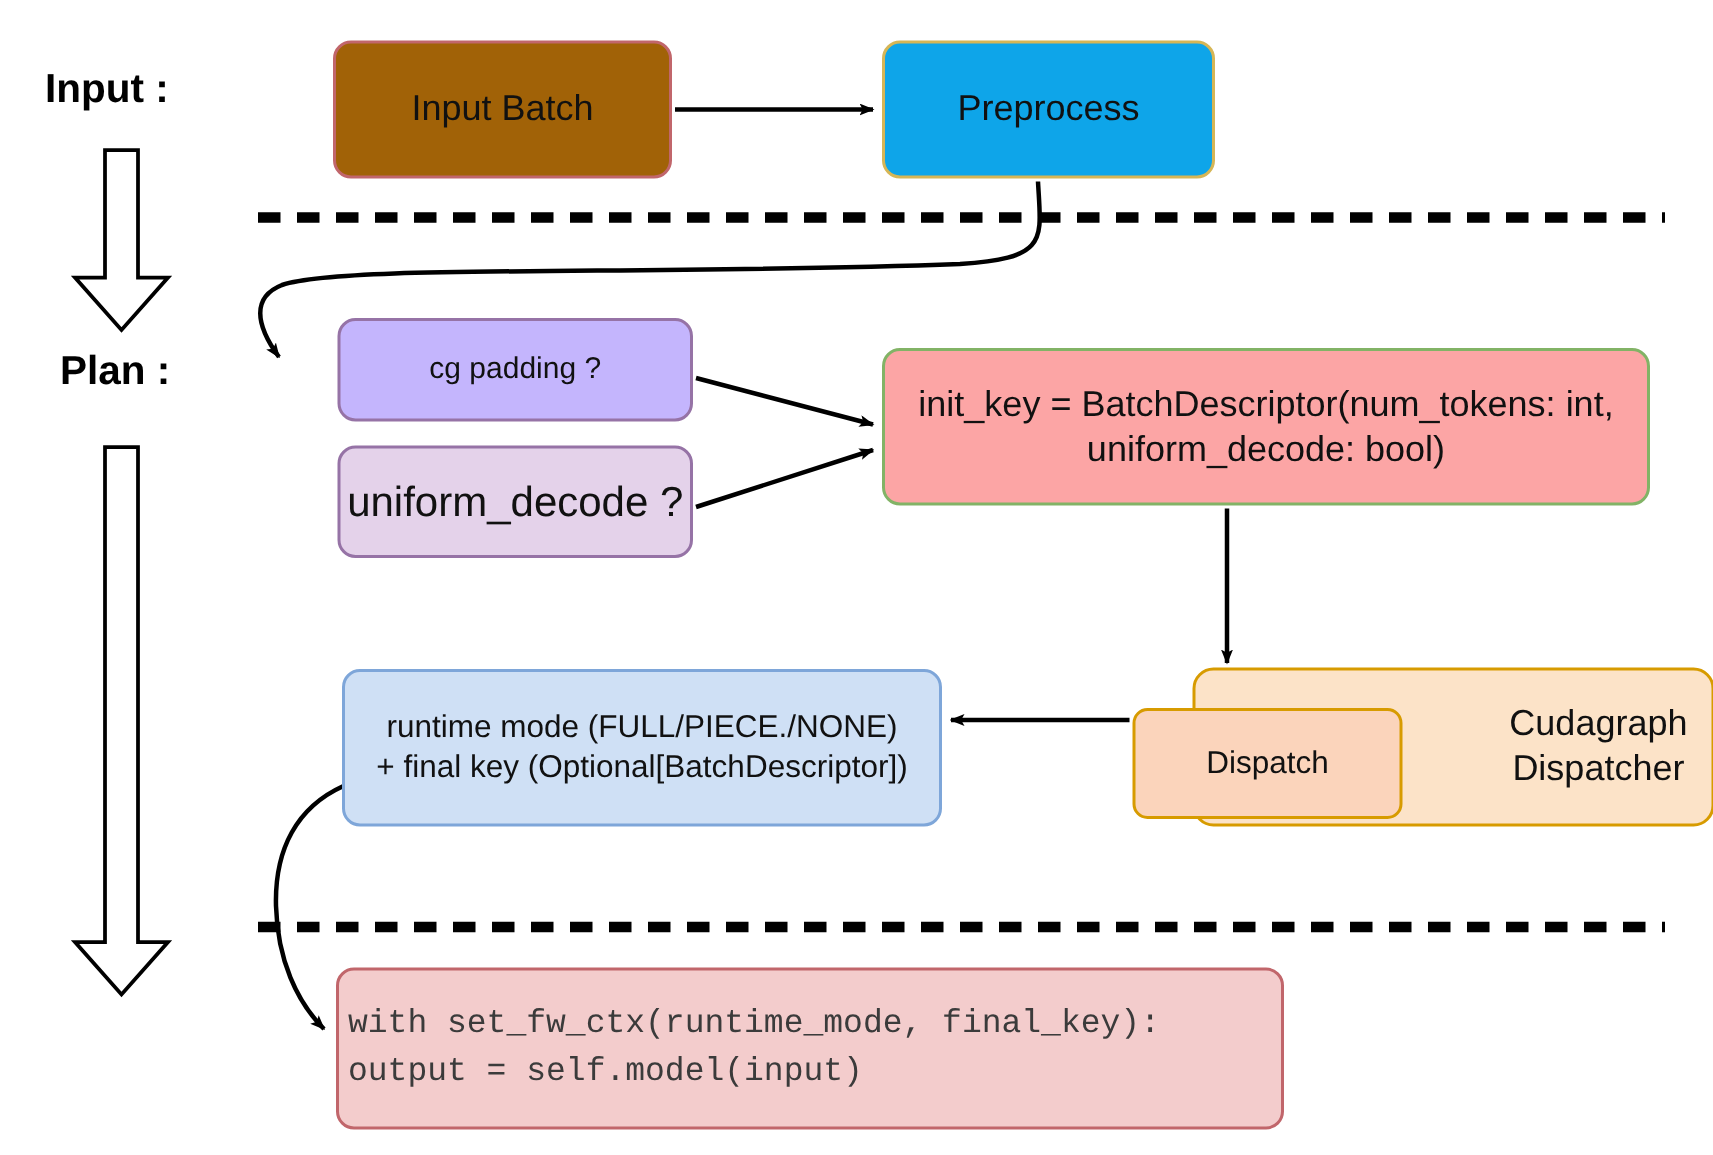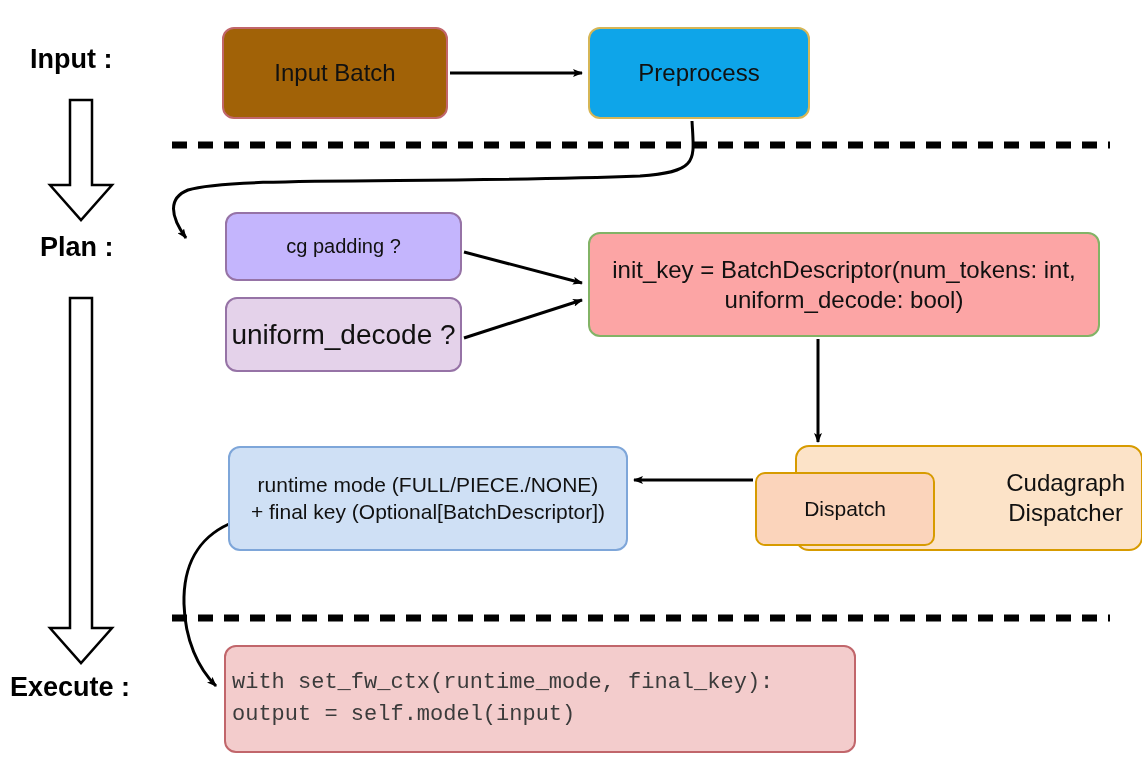--- a/index.html
+++ b/index.html
@@ -86,21 +86,20 @@
 
     <line x1="818" y1="339" x2="818" y2="442" stroke="#000000" stroke-width="3" marker-end="url(#ah)"></line>
 
     <line x1="753" y1="480" x2="634" y2="480" stroke="#000000" stroke-width="3" marker-end="url(#ah)"></line>
 
     <path d="M229,524 C198,538 183,566 184,604 C185,640 198,668 216,686" fill="none" stroke="#000000" stroke-width="3" marker-end="url(#ah)"></path>
   </svg>
 
   <div class="stage-label lbl-input">Input :</div>
   <div class="stage-label lbl-plan">Plan :</div>
-  <div class="stage-label lbl-execute">Execute :</div>
 
   <div class="node n-input-batch">Input Batch</div>
 
   <div class="node n-preprocess">Preprocess</div>
 
   <div class="node n-cg-padding">cg padding ?</div>
 
   <div class="node n-uniform-dec">uniform_decode ?</div>
 
   <div class="node n-init-key">init_key = BatchDescriptor(num_tokens: int,

